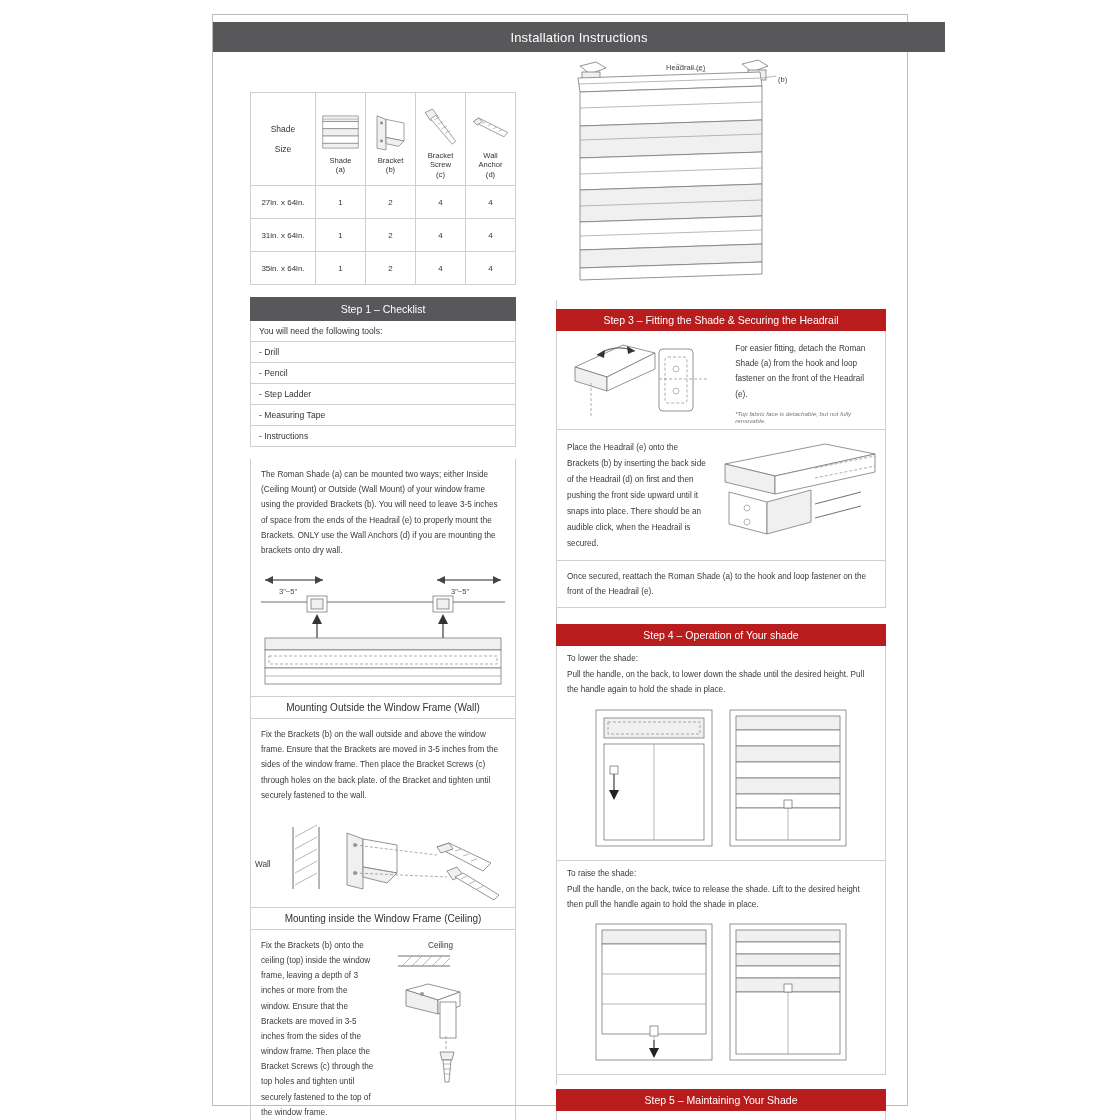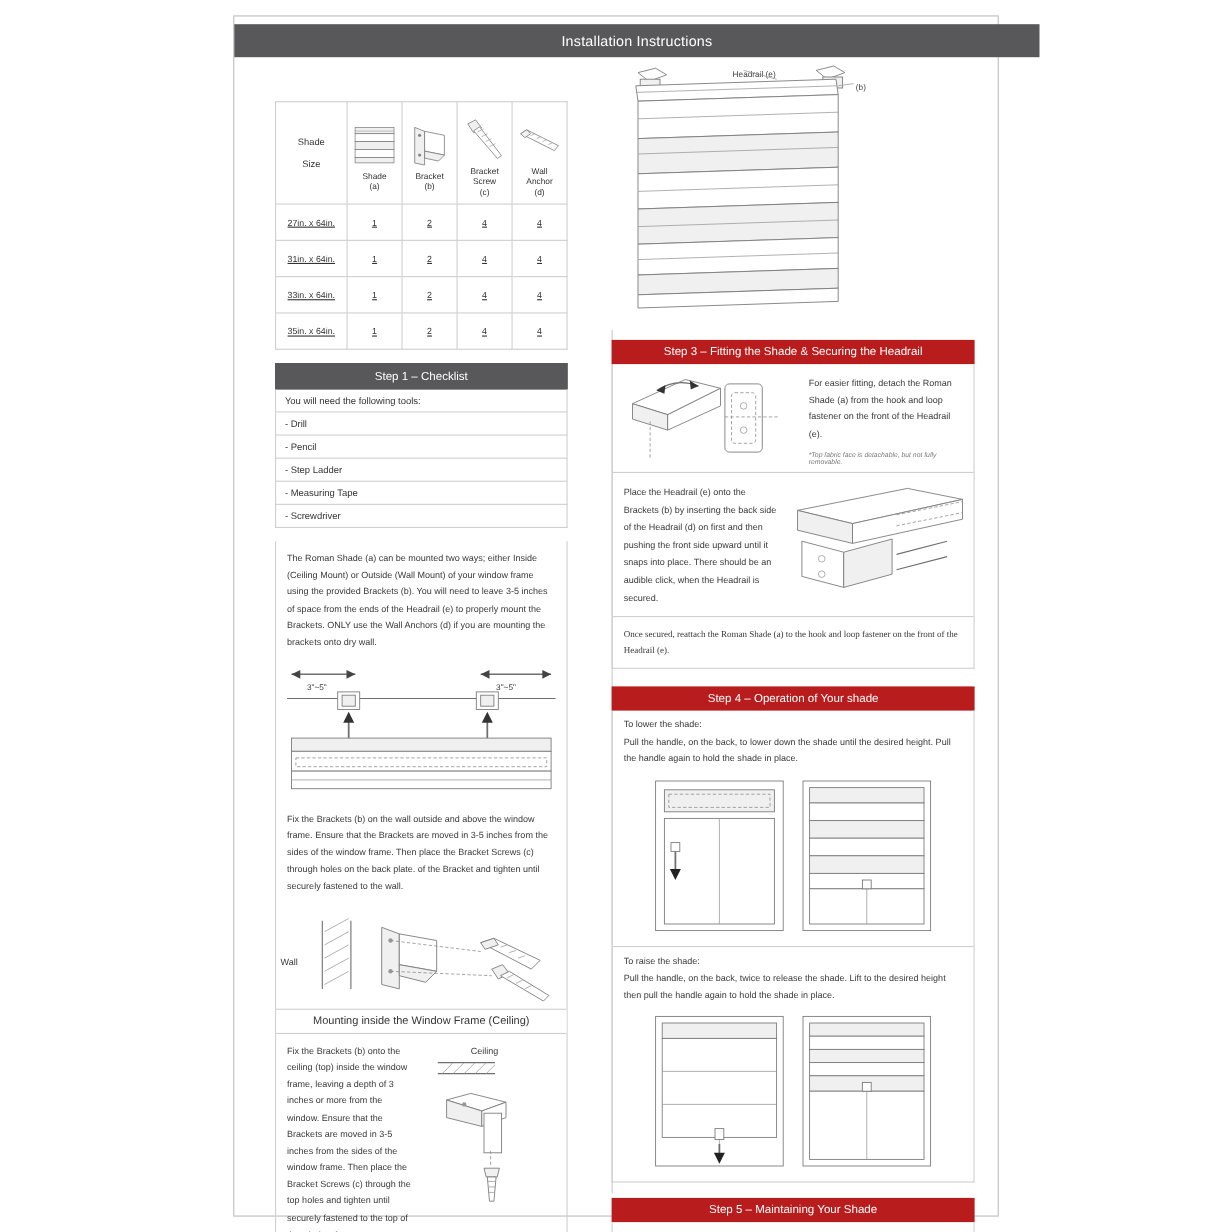--- a/index.html
+++ b/index.html
@@ -85,21 +85,21 @@
     border: 1px solid #cfcfcf;
     font-size: 8px;
     color: #333;
     text-align: center;
     vertical-align: middle;
     padding: 2px;
   }
   .hdr-row td { height: 88px; }
   .hdr-label { font-size: 8.5px; line-height: 2.4; }
   .part-label { font-size: 7.6px; line-height: 1.25; }
-  .row-td { height: 28px; font-size: 8px; text-decoration: underline; }
+  .row-td { height: 28px; font-size: 8px; }
   .size-td { text-align: left; padding-left: 7px; font-size: 8px; }
 
   .icon-box { height: 52px; display: flex; align-items: flex-end; justify-content: center; }
 
   
   .check-line {
     border: 1px solid #cfcfcf;
     border-top: none;
     padding: 5px 8px;
     font-size: 8.6px;
@@ -114,21 +114,21 @@
   }
   .figure { position: relative; }
   .note-small { font-size: 6.2px; color: #777; font-style: italic; }
 
   .step-body { border: 1px solid #cfcfcf; border-top: none; box-sizing: border-box; }
 
   
   .rc-block { margin-top: 10px; }
   .rc-band { background:#b91c1c; color:#fff; font-size:10.5px; text-align:center; padding:5px 0; }
   .rc-body { border:1px solid #cfcfcf; border-top:none; box-sizing:border-box; }
-  .rc-text { font-size: 8.2px; line-height: 1.85; color:#3a3a3a; padding: 8px 10px; font-family: Liberation Serif, serif; }
+  .rc-text { font-size: 8.2px; line-height: 1.85; color:#3a3a3a; padding: 8px 10px; }
   .sub-sep { border-top: 1px solid #cfcfcf; }
 
   svg { display:block; }
   .line { stroke:#6f6f6f; fill:none; }
   .thin { stroke:#9a9a9a; fill:none; stroke-width:.7; }
   .fillgray { fill:#f0f0f0; stroke:#7a7a7a; stroke-width:.8; }
   .fillwhite { fill:#ffffff; stroke:#7a7a7a; stroke-width:.8; }
   .dash { stroke:#8a8a8a; stroke-dasharray:3 2; fill:none; stroke-width:.7; }
   .lbl { font-size: 7.5px; fill:#444; font-family:"Liberation Sans", sans-serif; }
   .lbl8 { font-size: 8.2px; fill:#3a3a3a; font-family:"Liberation Sans", sans-serif; }
@@ -231,44 +231,37 @@
         <td class="row-td">4</td>
       </tr>
       <tr>
         <td class="row-td size-td">31in. x 64in.</td>
         <td class="row-td">1</td>
         <td class="row-td">2</td>
         <td class="row-td">4</td>
         <td class="row-td">4</td>
       </tr>
       <tr>
-        <td class="row-td size-td">33in. x 64in.</td>
-        <td class="row-td">1</td>
-        <td class="row-td">2</td>
-        <td class="row-td">4</td>
-        <td class="row-td">4</td>
-      </tr>
-      <tr>
         <td class="row-td size-td">35in. x 64in.</td>
         <td class="row-td">1</td>
         <td class="row-td">2</td>
         <td class="row-td">4</td>
         <td class="row-td">4</td>
       </tr>
     </tbody>
       </table>
 
     <div style="height:12px"></div>
     <div class="band">Step 1 – Checklist</div>
     <div class="check-line">You will need the following tools:</div>
     <div class="check-line">- Drill</div>
     <div class="check-line">- Pencil</div>
     <div class="check-line">- Step Ladder</div>
     <div class="check-line">- Measuring Tape</div>
-    <div class="check-line">- Screwdriver</div>
+    <div class="check-line">- Instructions</div>
 
     <div style="height:12px"></div>
     <div class="step-body">
       <div class="para">The Roman Shade (a) can be mounted two ways; either Inside (Ceiling Mount) or Outside (Wall Mount) of your window frame using the provided Brackets (b). You will need to leave 3-5 inches of space from the ends of the Headrail (e) to properly mount the Brackets. ONLY use the Wall Anchors (d) if you are mounting the brackets onto dry wall.</div>
 
       <div class="figure">
         <svg width="264" height="130" viewBox="0 0 264 130">
 
           <line x1="14" y1="14" x2="72" y2="14" class="line" stroke-width="1.4"></line>
           <path d="M14 14 L22 10 L22 18 Z" fill="#444"></path>
@@ -292,20 +285,21 @@
           <path d="M192 48 L187 58 L197 58 Z" fill="#333"></path>
 
           <rect x="14" y="72" width="236" height="12" class="fillgray"></rect>
           <rect x="14" y="84" width="236" height="18" class="fillwhite"></rect>
           <rect x="18" y="90" width="228" height="8" class="dash"></rect>
           <rect x="14" y="102" width="236" height="16" class="fillwhite"></rect>
           <line x1="14" y1="110" x2="250" y2="110" class="thin"></line>
         </svg>
       </div>
 
+      <div class="band sub" style="border-left:none;border-right:none;">Mounting Outside the Window Frame (Wall)</div>
       <div class="para">Fix the Brackets (b) on the wall outside and above the window frame. Ensure that the Brackets are moved in 3-5 inches from the sides of the window frame. Then place the Bracket Screws (c) through holes on the back plate. of the Bracket and tighten until securely fastened to the wall.</div>
       <div class="figure">
         <svg width="264" height="96" viewBox="0 0 264 96">
 
           <g>
             <line x1="42" y1="16" x2="42" y2="78" class="line"></line>
             <line x1="68" y1="16" x2="68" y2="78" class="line"></line>
             <line x1="44" y1="26" x2="66" y2="14" class="thin"></line>
             <line x1="44" y1="38" x2="66" y2="26" class="thin"></line>
             <line x1="44" y1="50" x2="66" y2="38" class="thin"></line>

